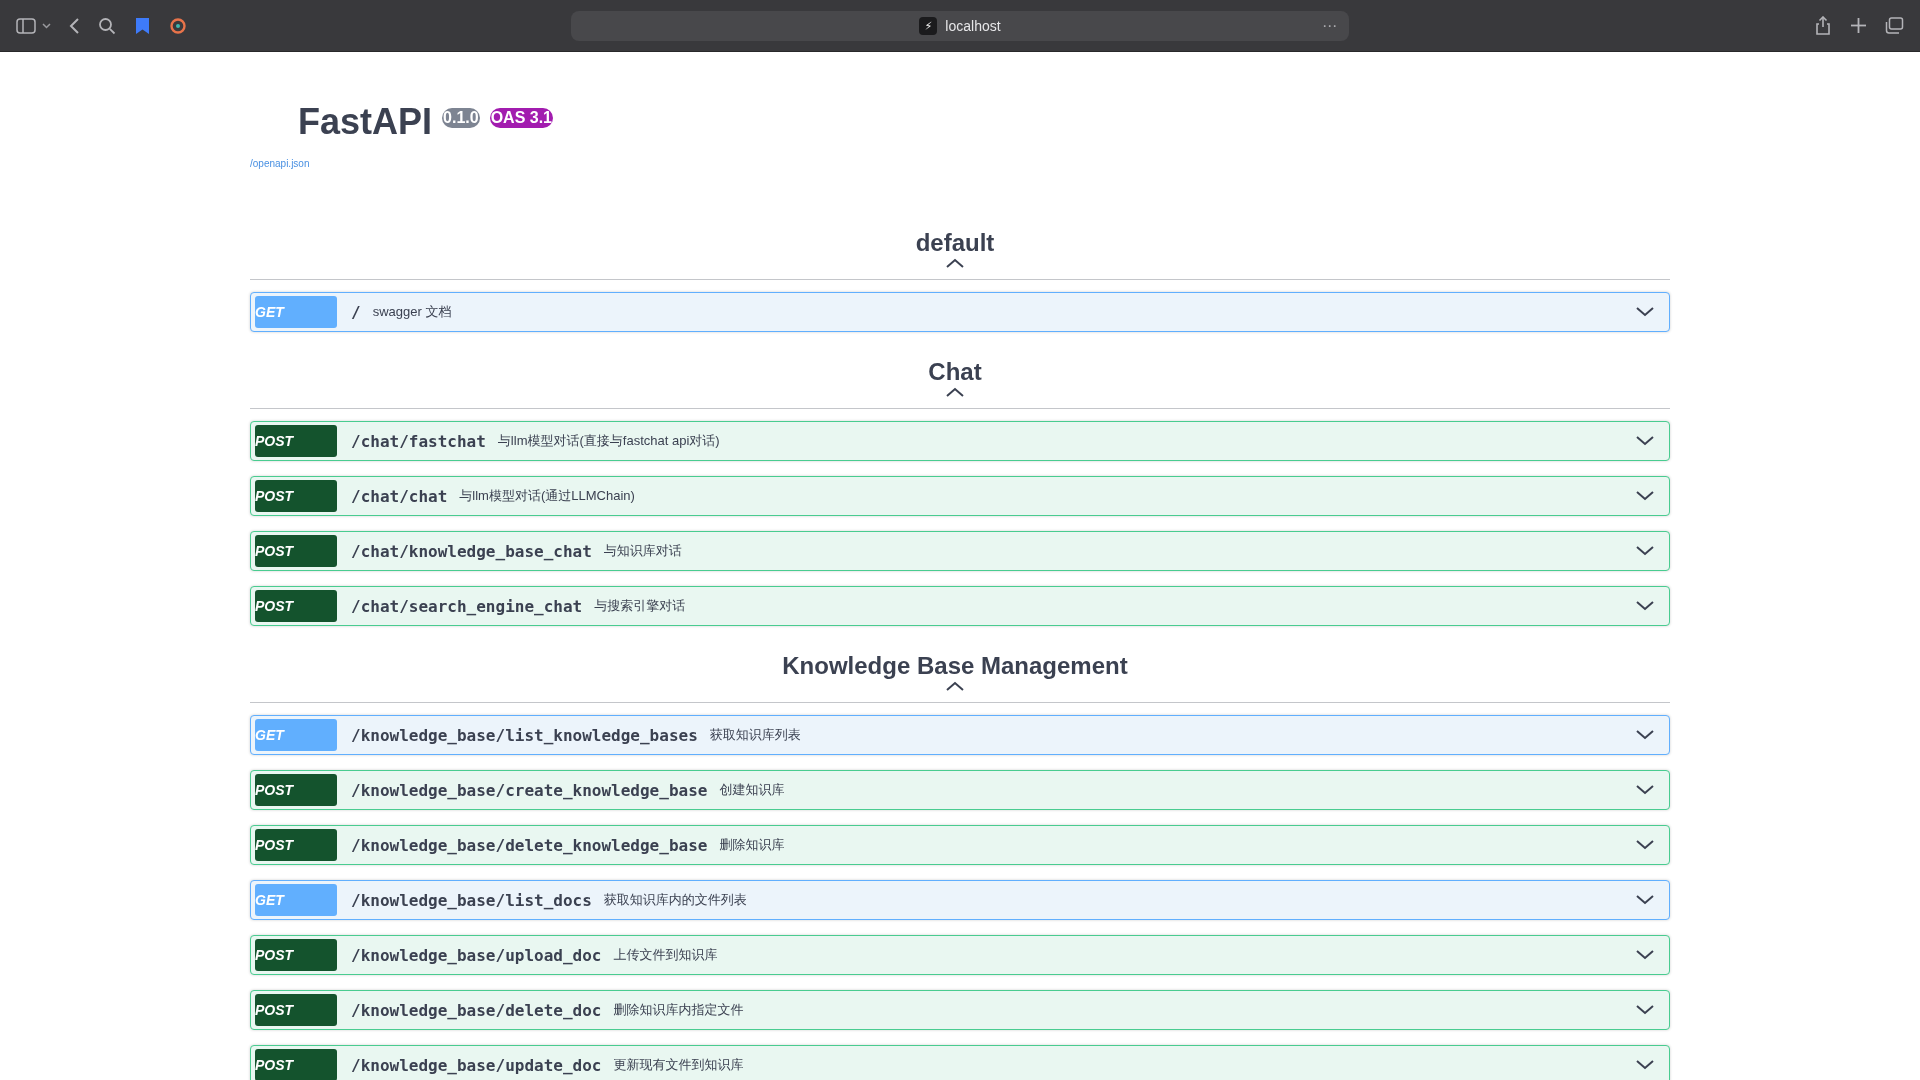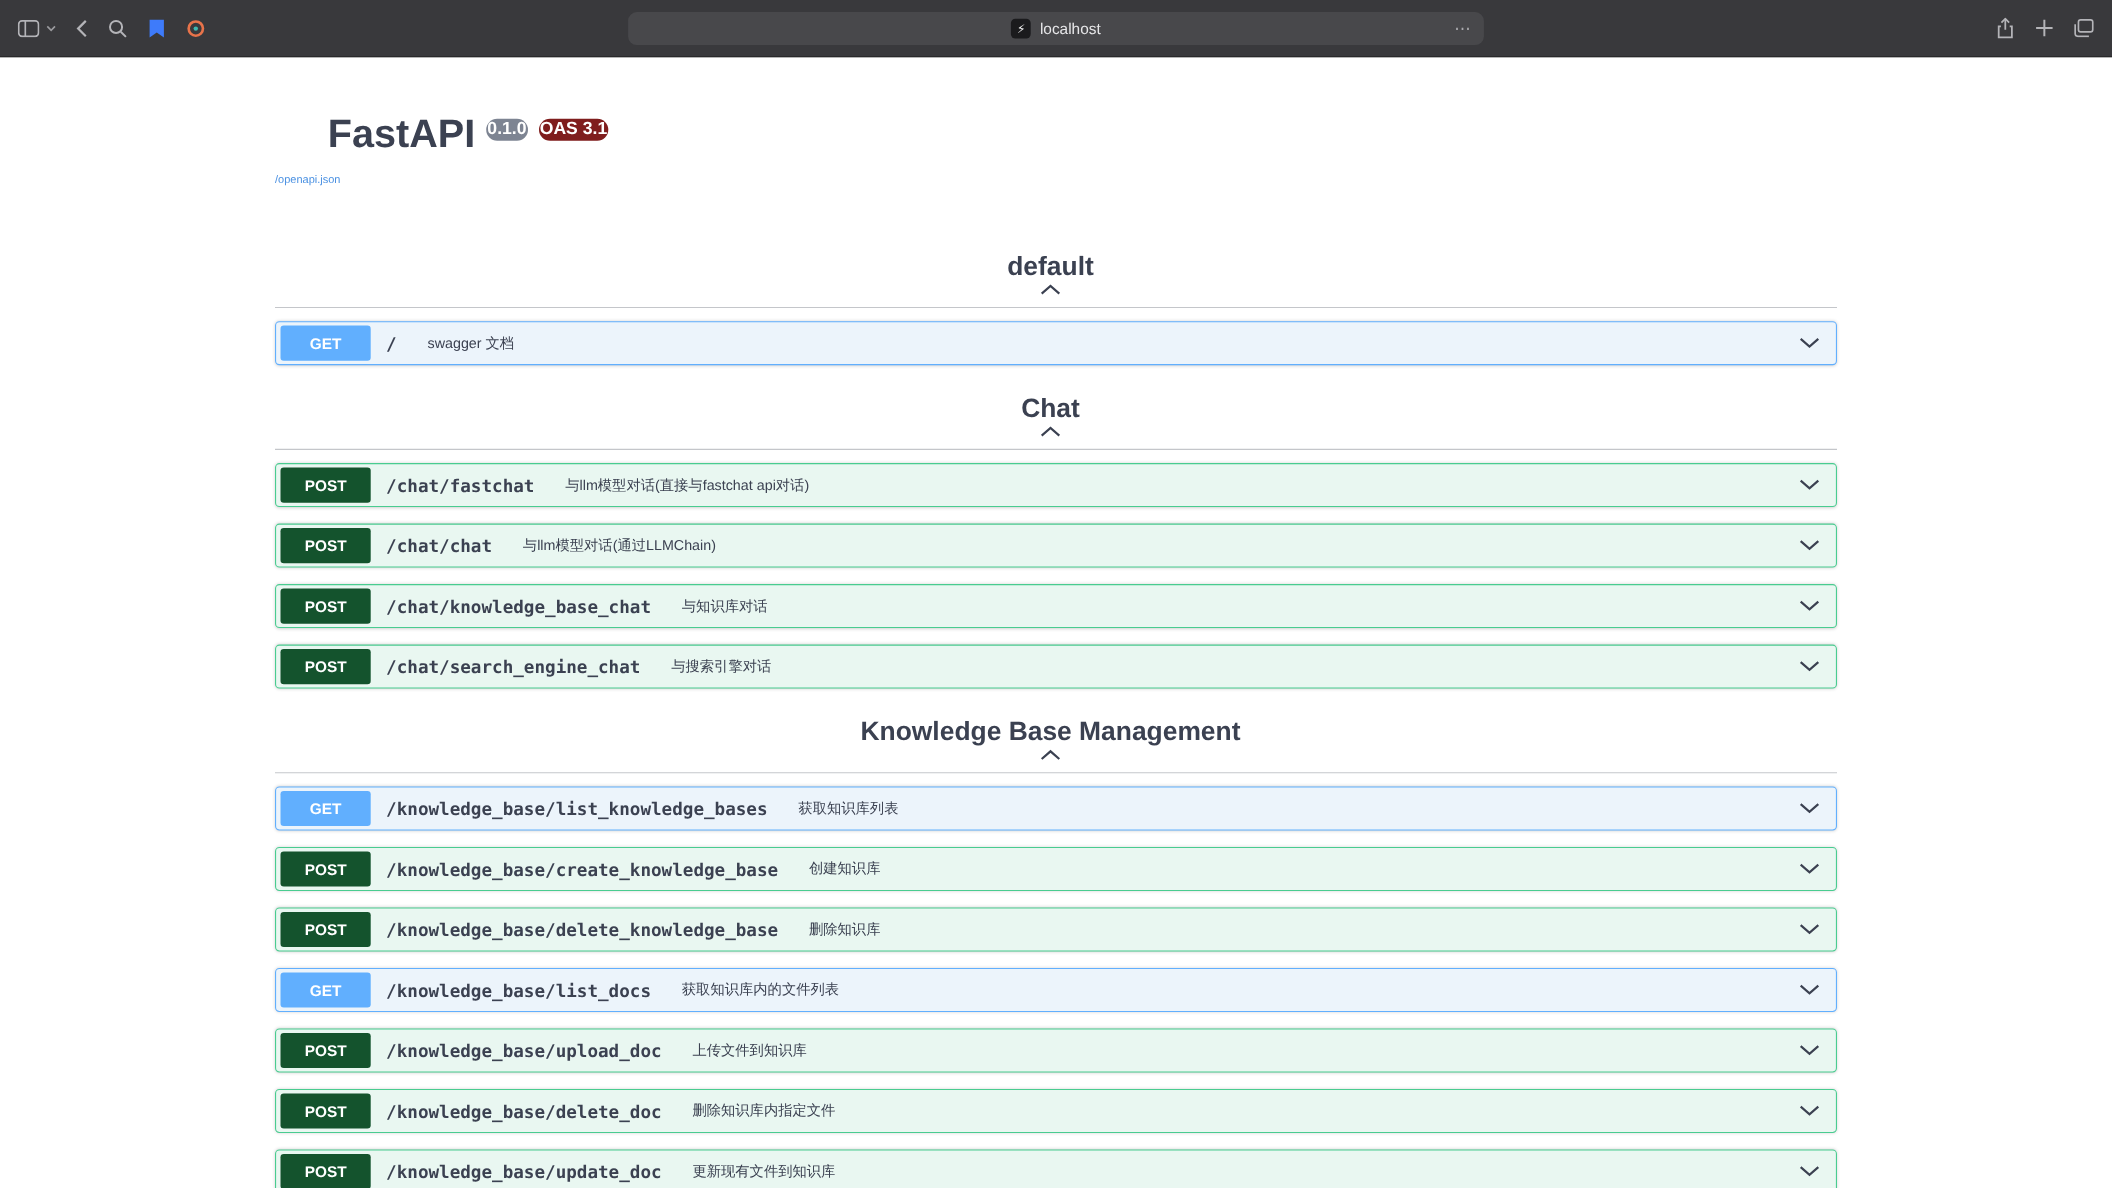--- a/index.html
+++ b/index.html
@@ -27,45 +27,45 @@
     justify-content:center; font-size:15px; letter-spacing:1px; }
 
   
   .swagger-wrap { width:1460px; margin:0 auto; padding:0 20px; }
   .info-block { padding:48px 0 30px; }
   .api-title { display:flex; align-items:flex-start; gap:10px;
     font-size:36px; font-weight:bold; color:#3b4151; line-height:44px;margin-left:48px; }
   .stamp { font-size:16px; font-weight:bold; color:#fff; padding:3px 1px;
     border-radius:11px; line-height:14px; margin-top:8px; }
   .stamp.version { background:#7d8492; }
-  .stamp.oas { background:#7f1d1d; }
+  .stamp.oas { background:#a21caf; }
   .spec-link { display:inline-block; margin-top:8px; font-size:10px;
     color:#4990e2; text-decoration:none; line-height:24px; }
 
   .opblock-tag { margin-top:12px; display:flex; align-items:center;
     justify-content:space-between; padding:10px 20px 10px 10px;
     border-bottom:1px solid rgba(59,65,81,.3); cursor:pointer;flex-direction:column; }
   .opblock-tag h3 { font-size:24px; font-weight:bold; color:#3b4151;
     line-height:29px; }
   .opblock-tag .chev { color:#3b4151; display:flex; }
 
   .operations { padding-top:12px; }
   .opblock { height:40px; display:flex; align-items:center;
     border-radius:4px; margin-bottom:15px;
     box-shadow:0 0 3px rgba(0,0,0,.19); cursor:pointer; }
   .opblock.get  { background:#ecf4fb; border:1px solid #61affe; }
   .opblock.post { background:#e9f7f1; border:1px solid #49cc90; }
-  .method-badge { min-width:82px; text-align:center; padding:8px 0;
+  .method-badge { min-width:82px; padding:8px 0;
     margin-left:4px; border-radius:3px; color:#fff; font-weight:bold;
-    font-size:14px; font-family:"Liberation Sans",sans-serif; }
+    font-size:14px; font-family:"Liberation Sans",sans-serif;font-style:italic; }
   .opblock.get  .method-badge { background:#61affe; }
   .opblock.post .method-badge { background:#14532d; }
   .op-path { margin-left:14px; font-family:"DejaVu Sans Mono","Liberation Mono",monospace;
     font-weight:bold; font-size:16px; color:#3b4151; }
-  .op-summary { margin-left:28px; font-size:13px; color:#3b4151; }
+  .op-summary { margin-left:12px; font-size:13px; color:#3b4151; }
   .op-chev { margin-left:auto; margin-right:14px; color:#3b4151; display:flex; }
 </style>
 </head>
 <body>
 
 <div class="browser-toolbar">
   <div class="tb-group">
     <button class="tb-btn">
       <svg width="20" height="16" viewBox="0 0 20 16" fill="none" stroke="currentColor" stroke-width="1.5">
         <rect x="1" y="1" width="18" height="14" rx="3"></rect>

